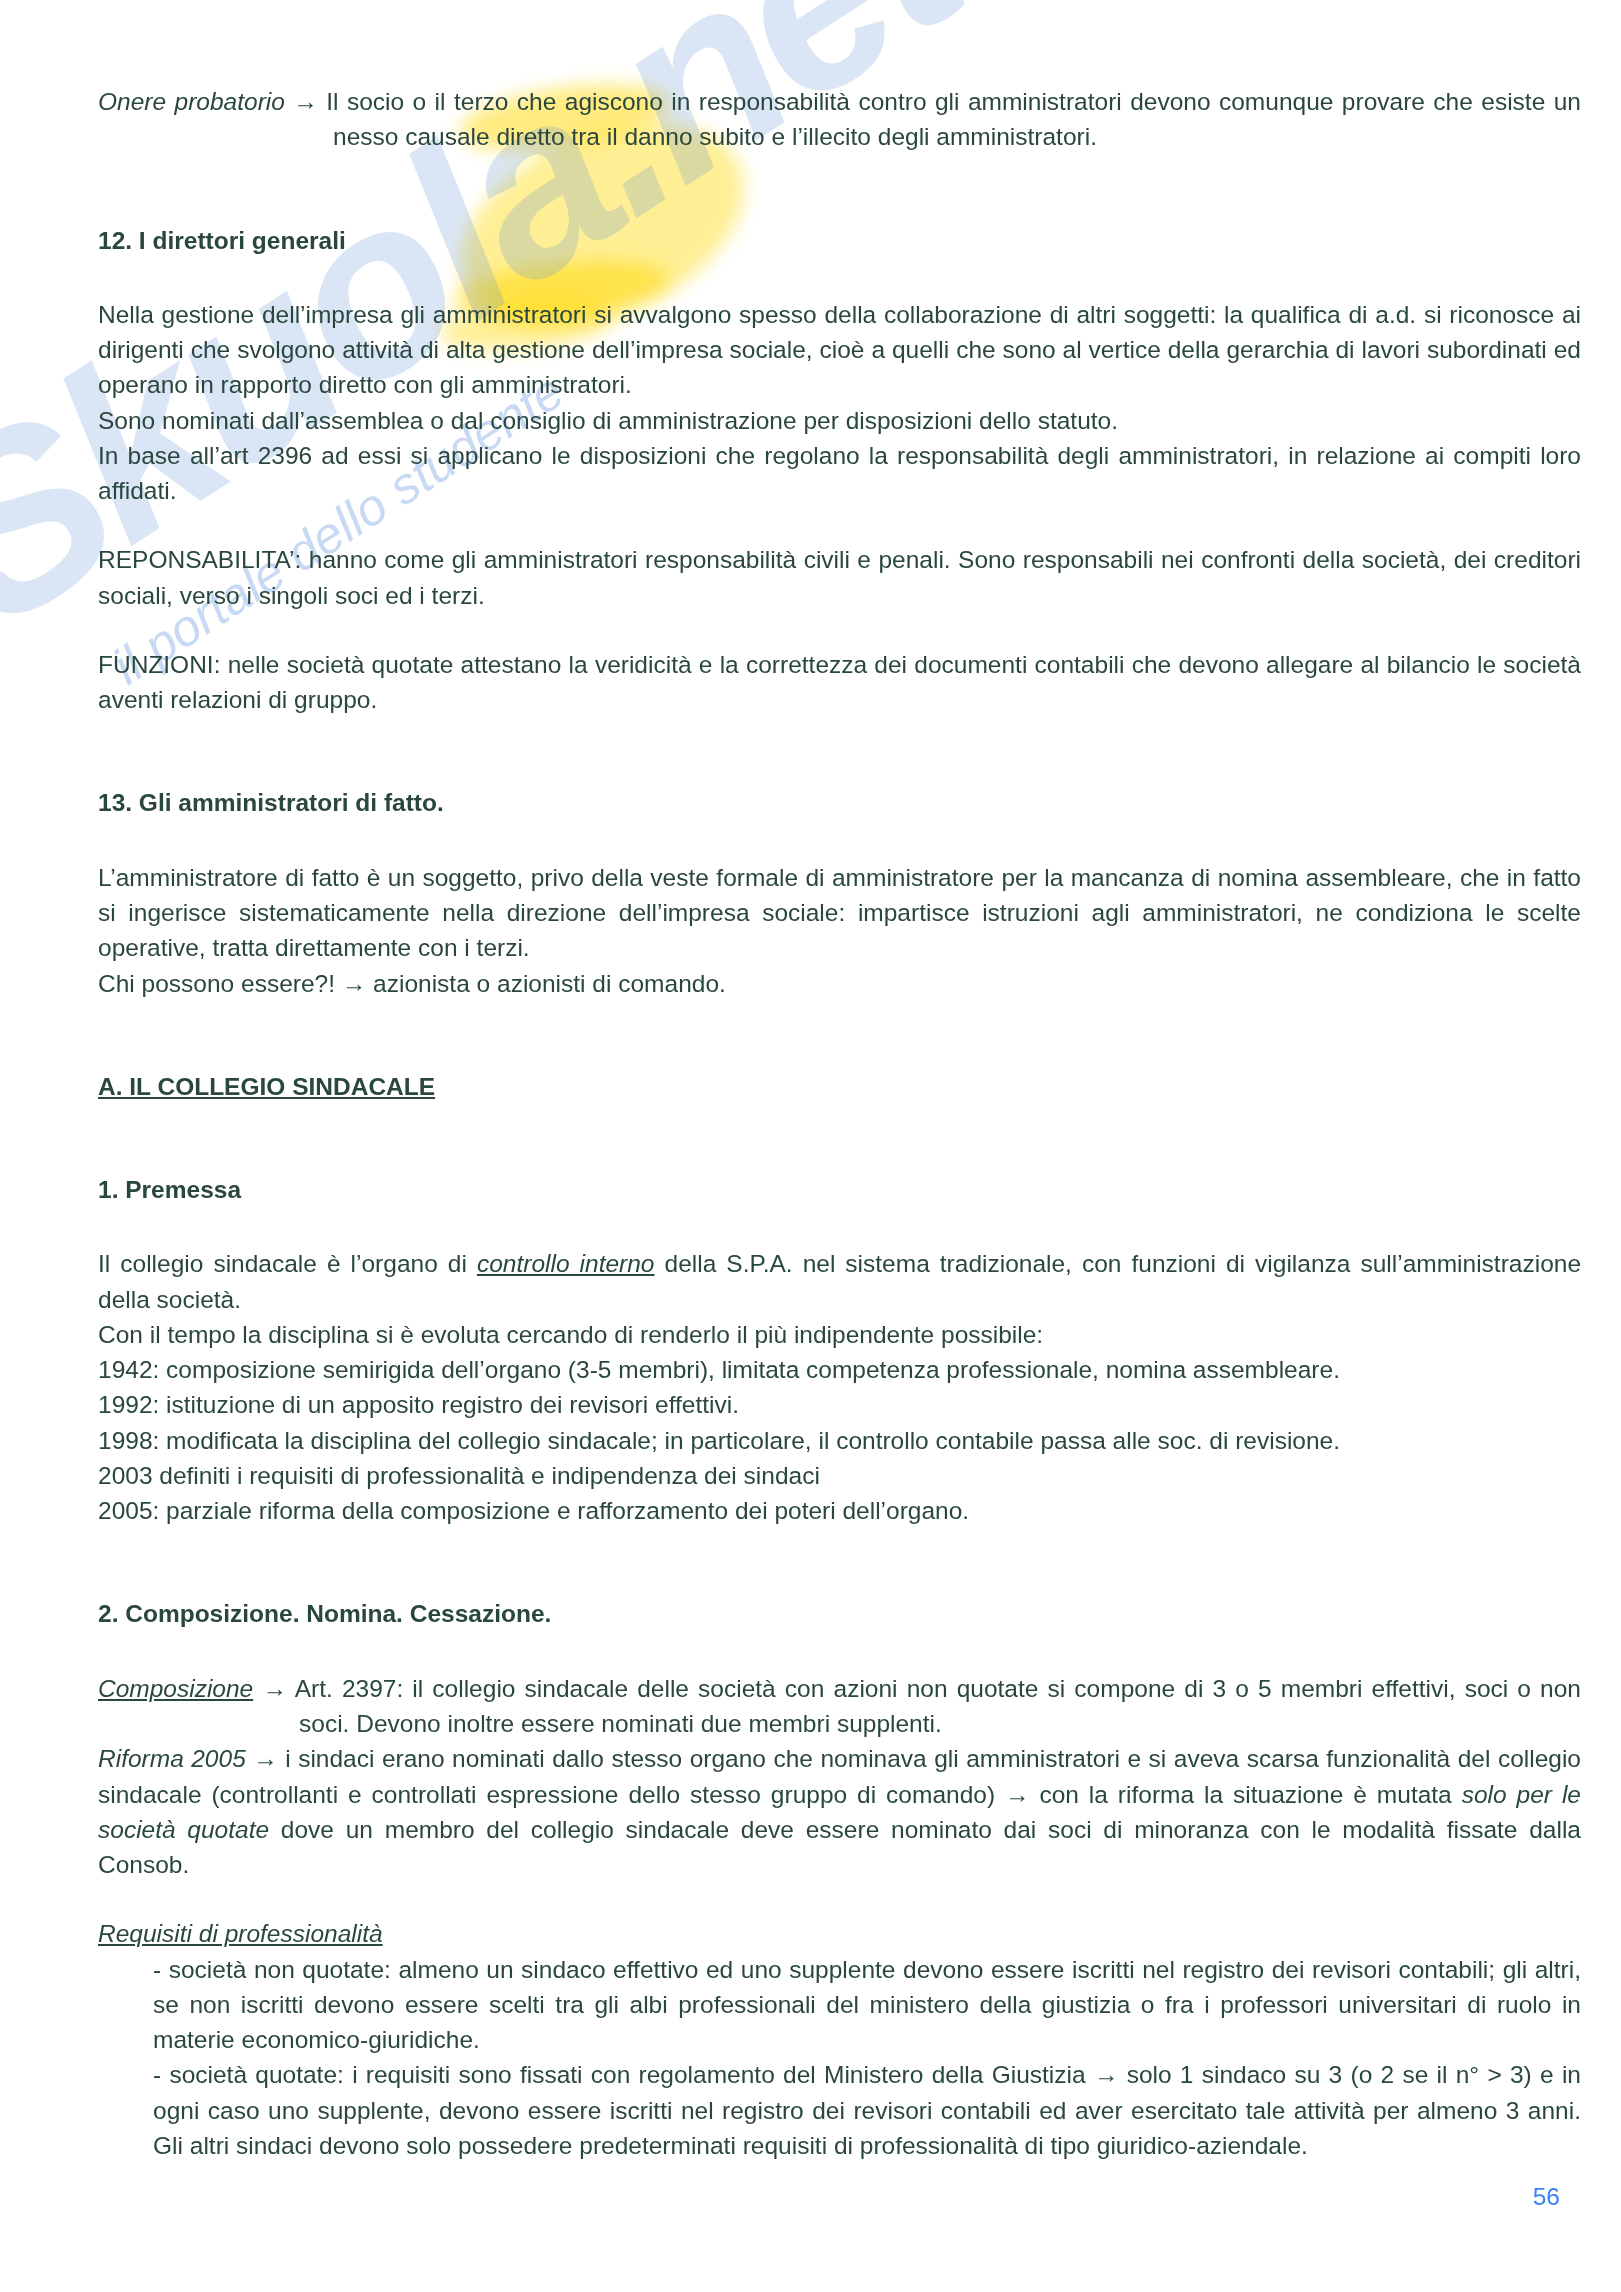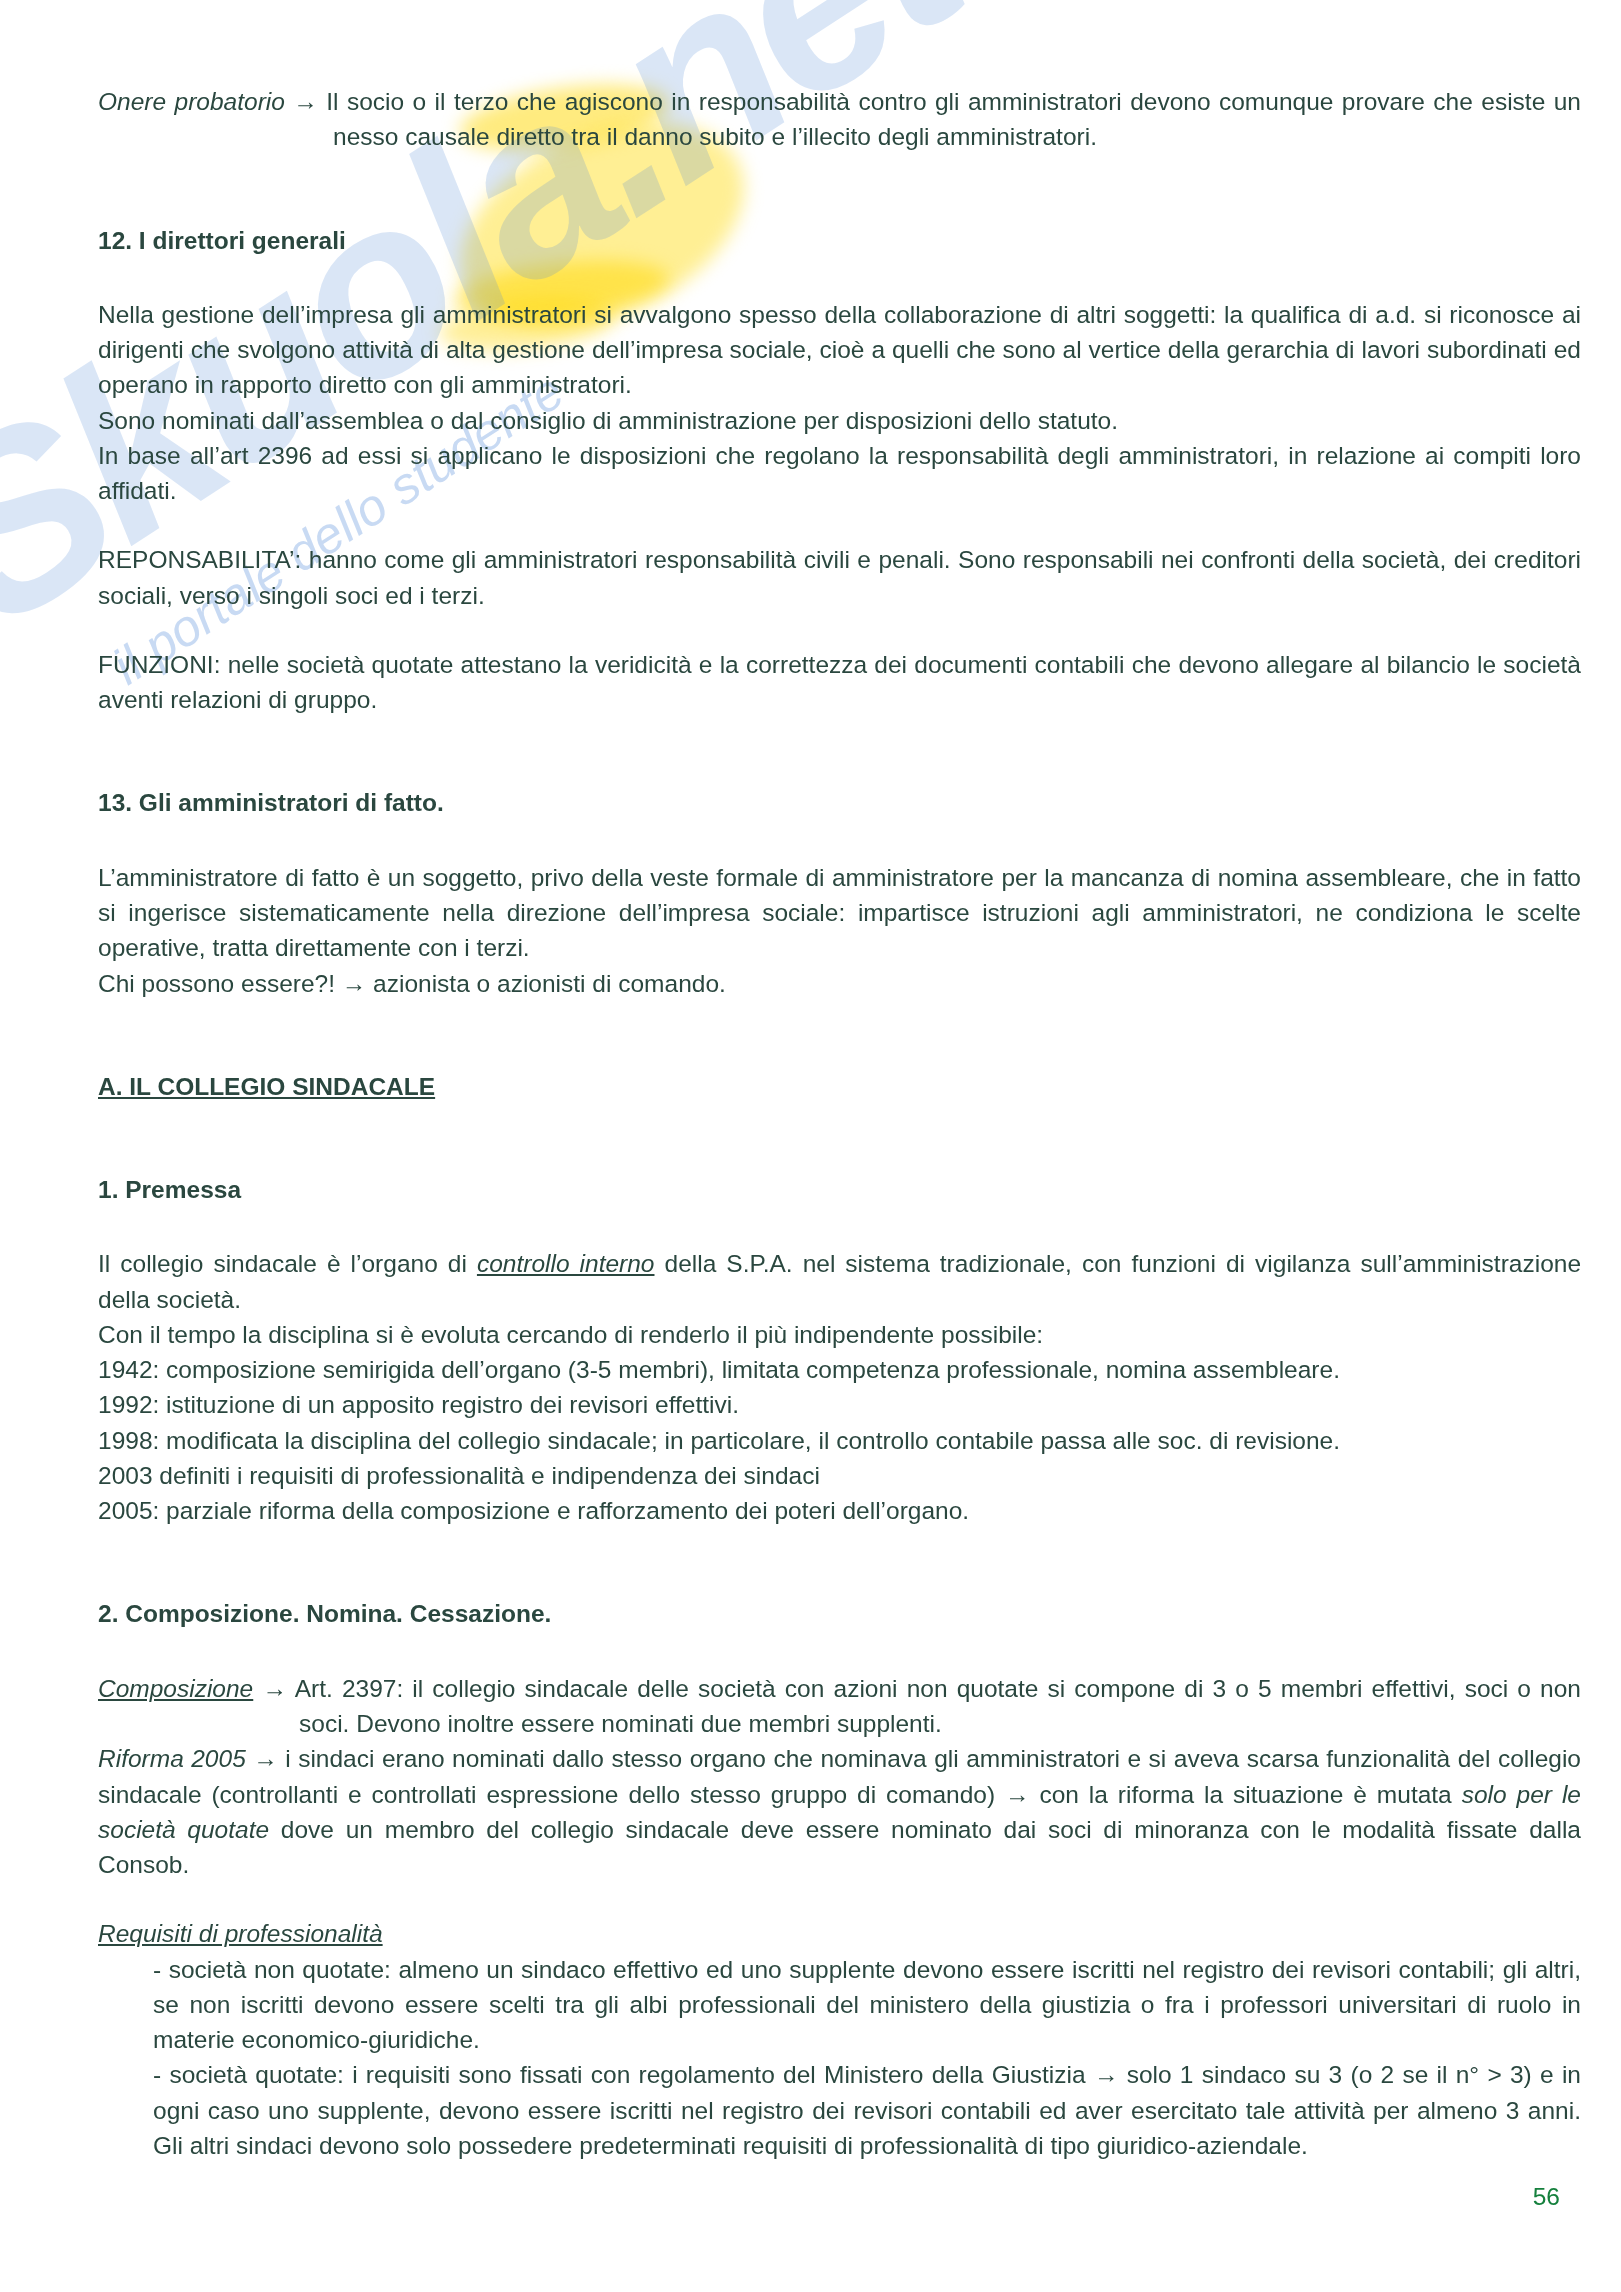--- a/index.html
+++ b/index.html
@@ -85,21 +85,21 @@
     padding-bottom: 4.9px;
     font-size: 26.5px;
   }
 
   .page-number {
     position: absolute;
     right: 61px;
     bottom: 82px;
     z-index: 2;
     font-size: 24.5px;
-    color: #15803d;
+    color: #3b82f6;
   }
 </style>
 </head>
 <body>
 
 <div class="page">
 
   <div class="watermark">
     <div class="wm-blob wm-blob-1"></div>
     <div class="wm-blob wm-blob-2"></div>

